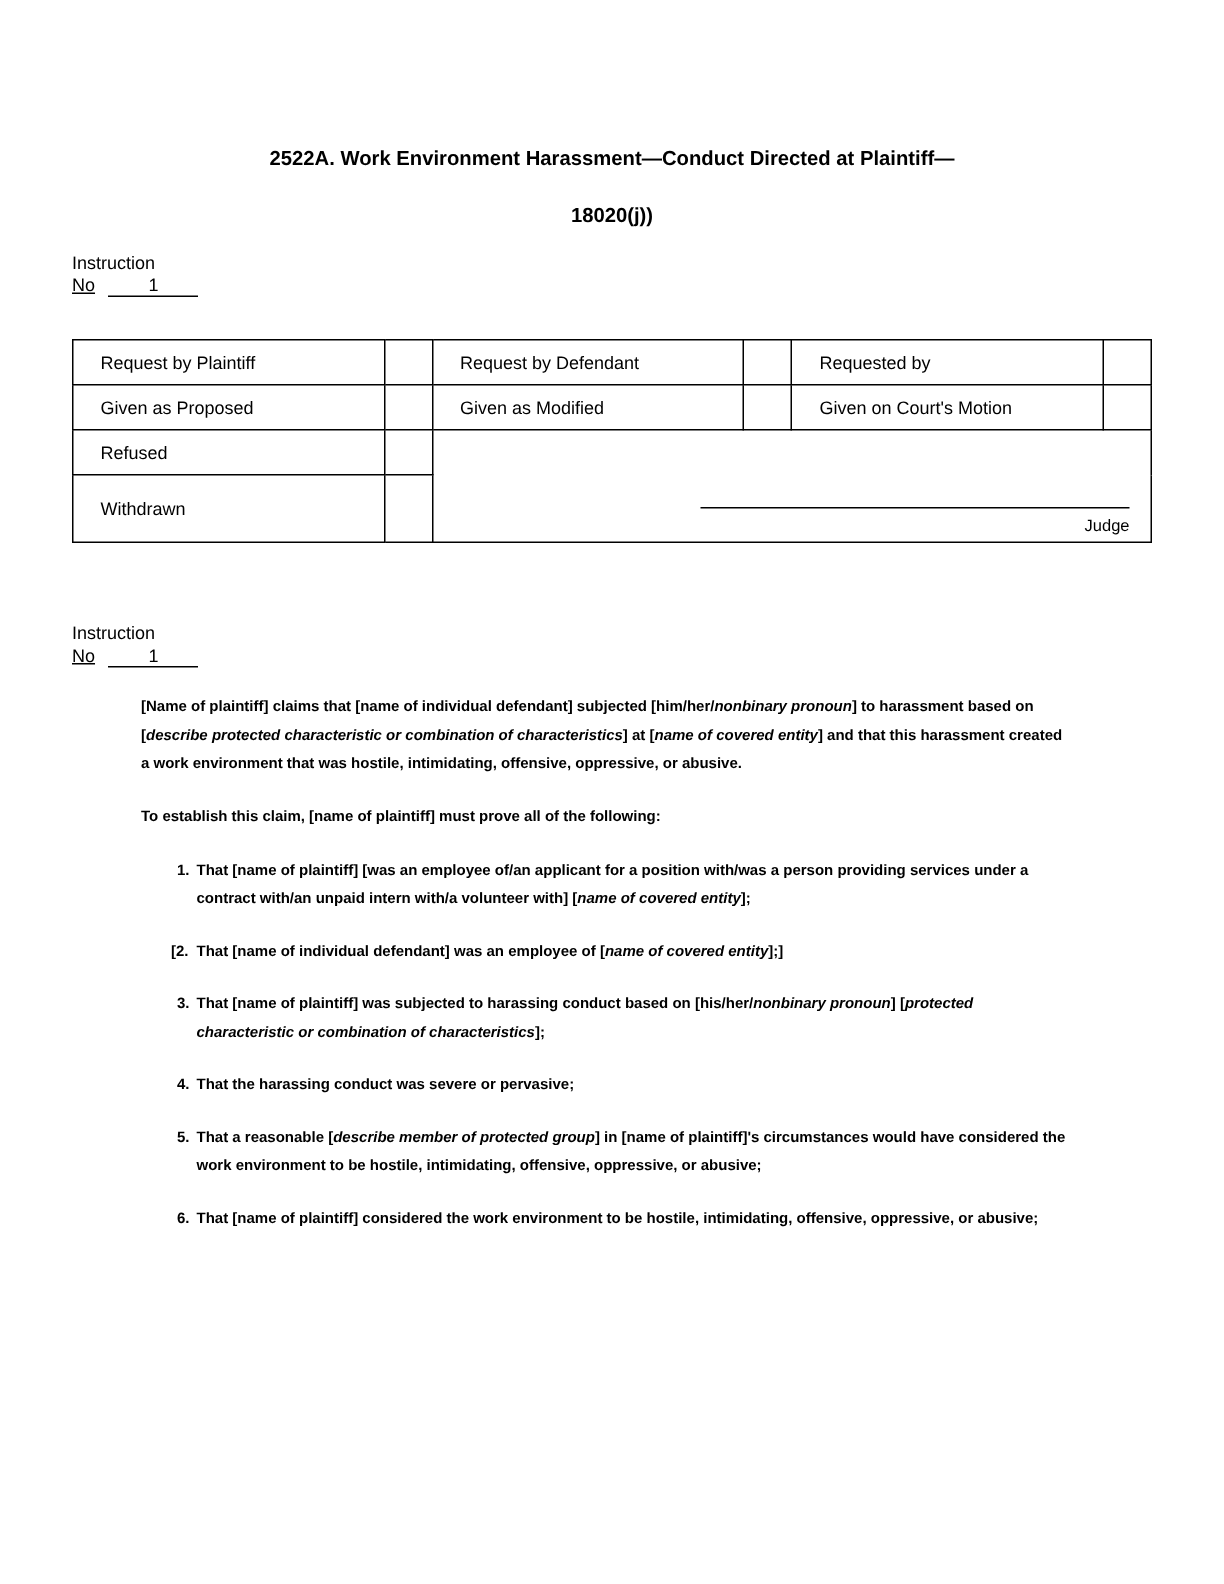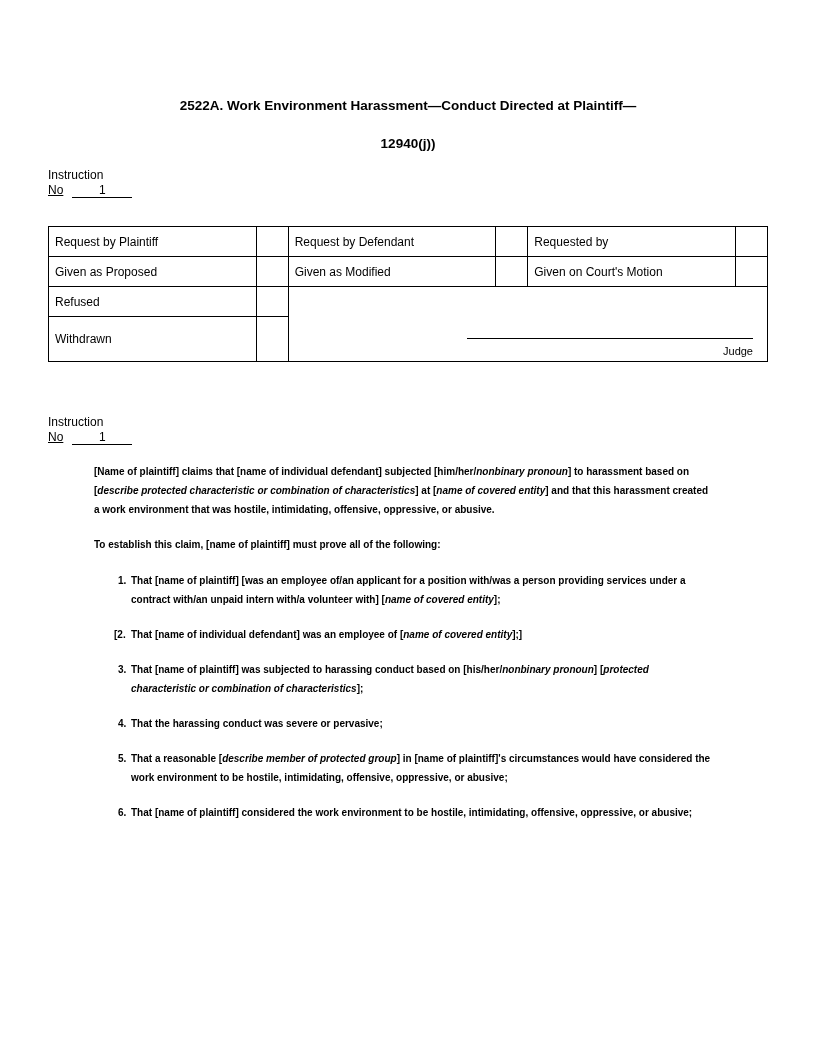--- a/index.html
+++ b/index.html
@@ -71,21 +71,21 @@
     position: absolute;
     left: 48px;
     top: 226px;
     width: 720px;
     border-collapse: collapse;
     table-layout: fixed;
   }
   .disp-table td {
     border: 1px solid #000;
     font-size: 12px;
-    padding: 6px 0 6px 6px;
+    padding: 6px 0 6px 18px;
     vertical-align: middle;
     height: 17px;
   }
   .disp-table td.chk {
     padding: 0;
   }
   .col-label { width: 202px; }
   .col-chk { width: 31px; }
 
   .sig-cell {
@@ -150,21 +150,21 @@
   }
 </style>
 </head>
 <body>
 
 <div class="page">
 
   <div class="doc-title">
     <span>2522A. Work Environment Harassment—Conduct Directed at Plaintiff—</span><br>
     <br>
-    <span>12940(j))</span>
+    <span>18020(j))</span>
   </div>
 
   <div class="instr-block" id="instr-1">
     <span class="instr-word">Instruction</span>
     <span class="instr-row">
       <span class="instr-no-label">No</span>
       <span class="instr-no-value">1</span>
     </span>
   </div>
 

